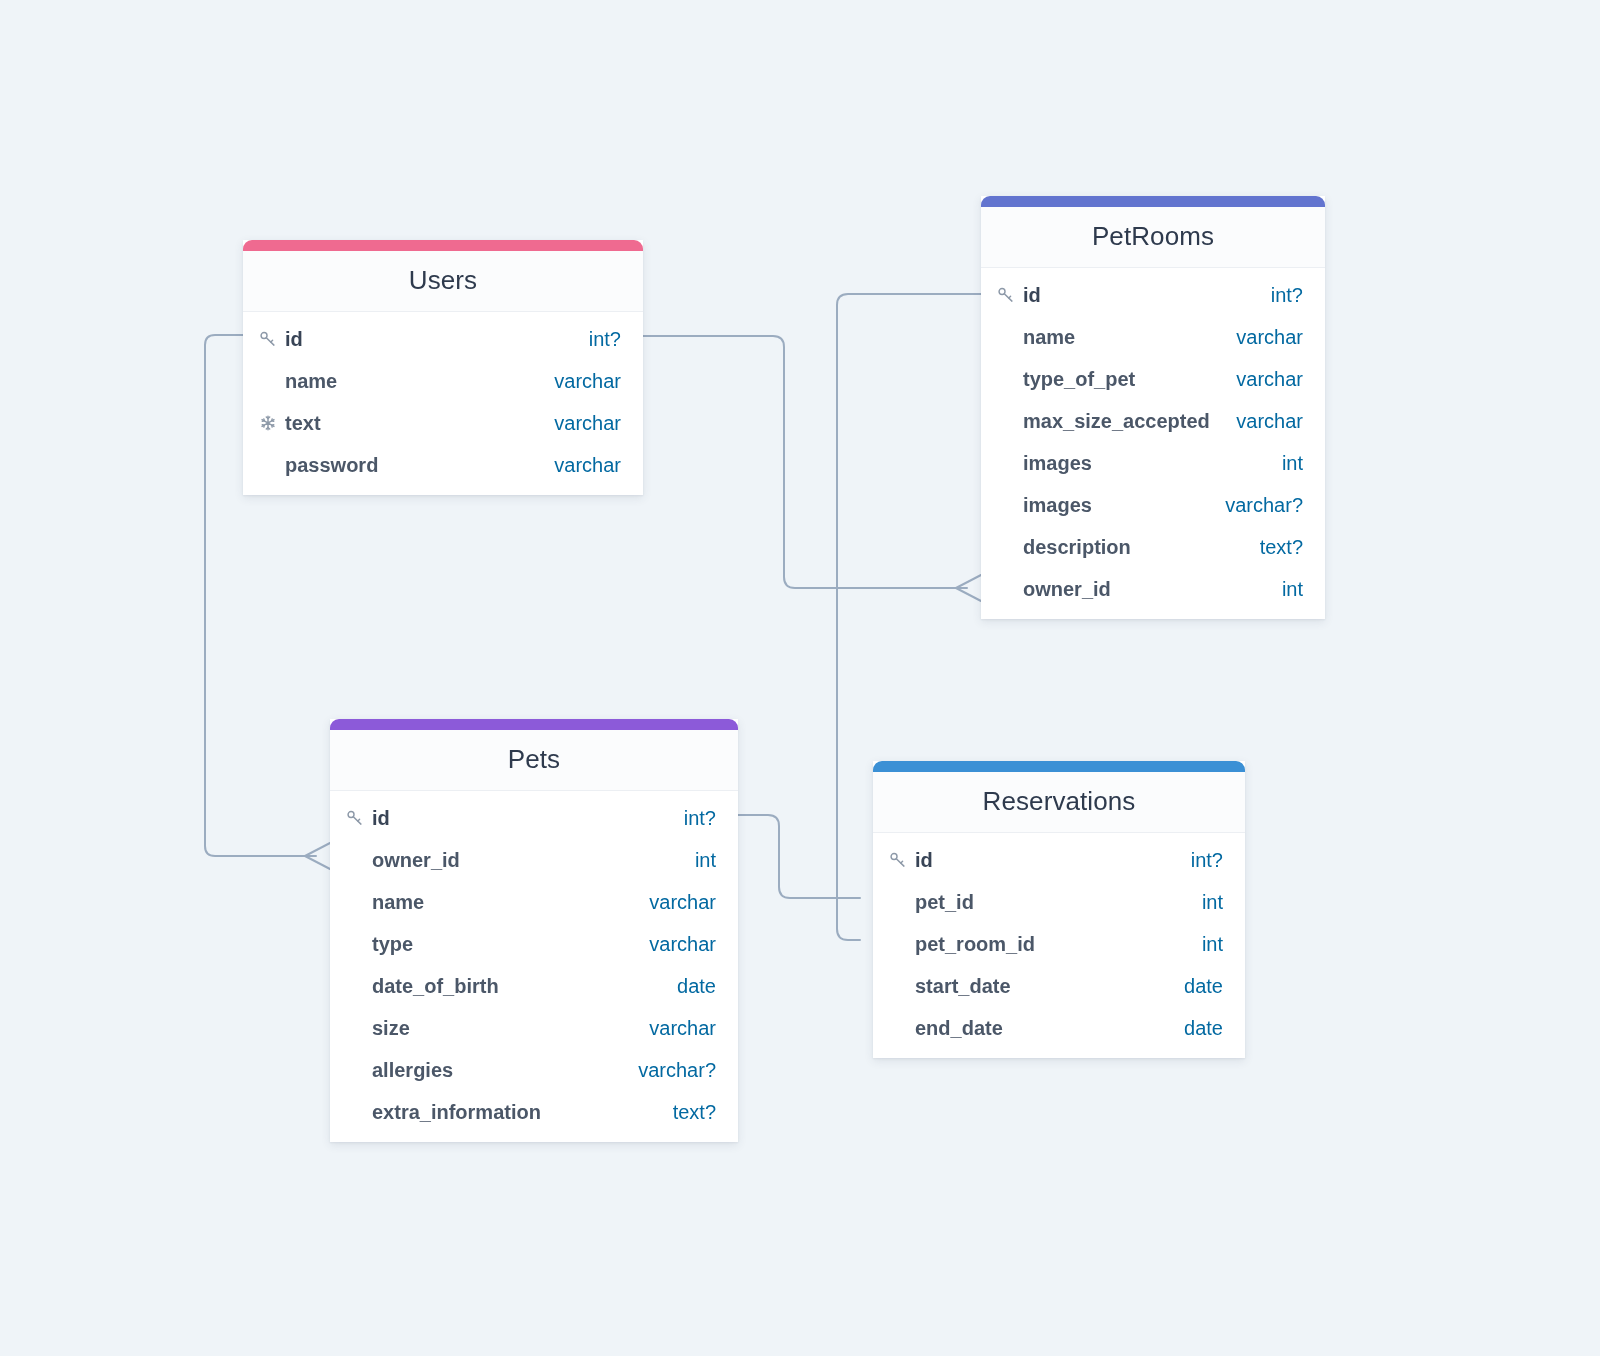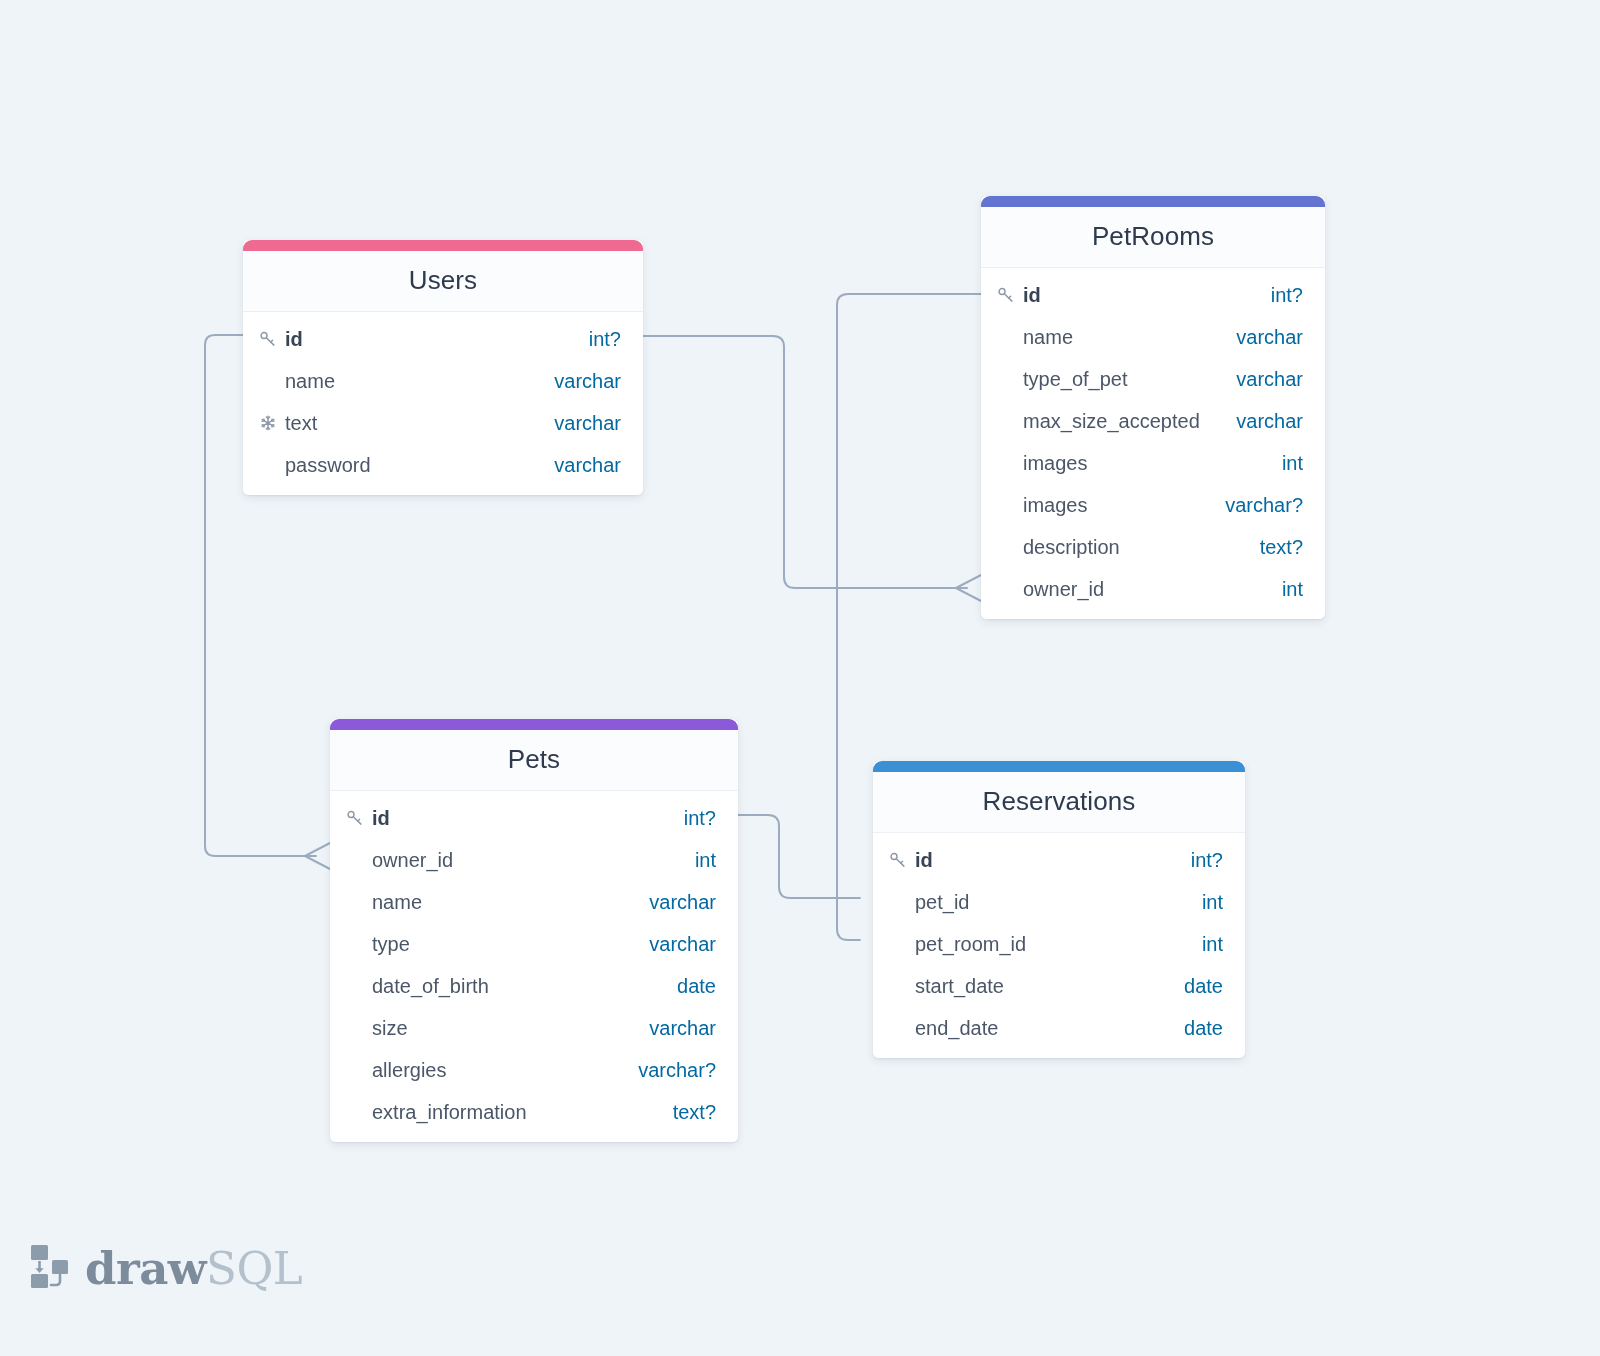--- a/index.html
+++ b/index.html
@@ -29,21 +29,21 @@
     left: 0; top: 0;
     width: 1600px;
     height: 1356px;
     pointer-events: none;
   }
 
   
   .table-card {
     position: absolute;
     background: #ffffff;
-    border-radius: 6px;
+    border-radius: 0;
     box-shadow: 0 3px 9px rgba(45,60,90,0.10), 0 1px 2px rgba(45,60,90,0.07);
     overflow: hidden;
   }
 
   .accent-bar {
     height: 11px;
     width: 100%;
     border-top-left-radius: 9px;
     border-top-right-radius: 9px;
   }
@@ -78,20 +78,21 @@
     min-width: 22px;
     display: flex;
     align-items: center;
     justify-content: flex-start;
     margin-right: 4px;
   }
 
   .col-name {
     color: #4b5768;
     white-space: nowrap;
+    font-weight: bold;
   }
 
   .col-row.is-pk .col-name {
     color: #384456;
     font-weight: bold;
   }
 
   .col-type {
     margin-left: auto;
     color: #0369a1;
@@ -365,29 +366,14 @@
 
       <div class="col-row">
         <span class="col-icon"></span>
         <span class="col-name">end_date</span>
         <span class="col-type">date</span>
       </div>
 
     </div>
   </div>
 
-  <div id="logo">
-    <span class="logo-mark">
-      <svg width="44" height="46" viewBox="0 0 44 46" fill="none">
-        <rect x="3" y="2" width="17" height="15" rx="1.5" fill="#8d9cab"></rect>
-        <rect x="3" y="31" width="17" height="14" rx="1.5" fill="#8d9cab"></rect>
-        <path d="M11.5 18 L11.5 27" stroke="#8d9cab" stroke-width="2.6"></path>
-        <path d="M7.3 25.2 L11.5 30 L15.7 25.2 Z" fill="#8d9cab"></path>
-        <rect x="24" y="17" width="16" height="14" rx="1.5" fill="#8d9cab"></rect>
-        <path d="M32 32 L32 38 Q32 42 28 42 L23 42" stroke="#8d9cab" stroke-width="2.6" fill="none" stroke-linecap="round"></path>
-      </svg>
-    </span>
-    <span class="logo-text">
-      <span class="logo-draw">draw</span><span class="logo-sql">SQL</span>
-    </span>
-  </div>
 
 </div>
 
 </body></html>

